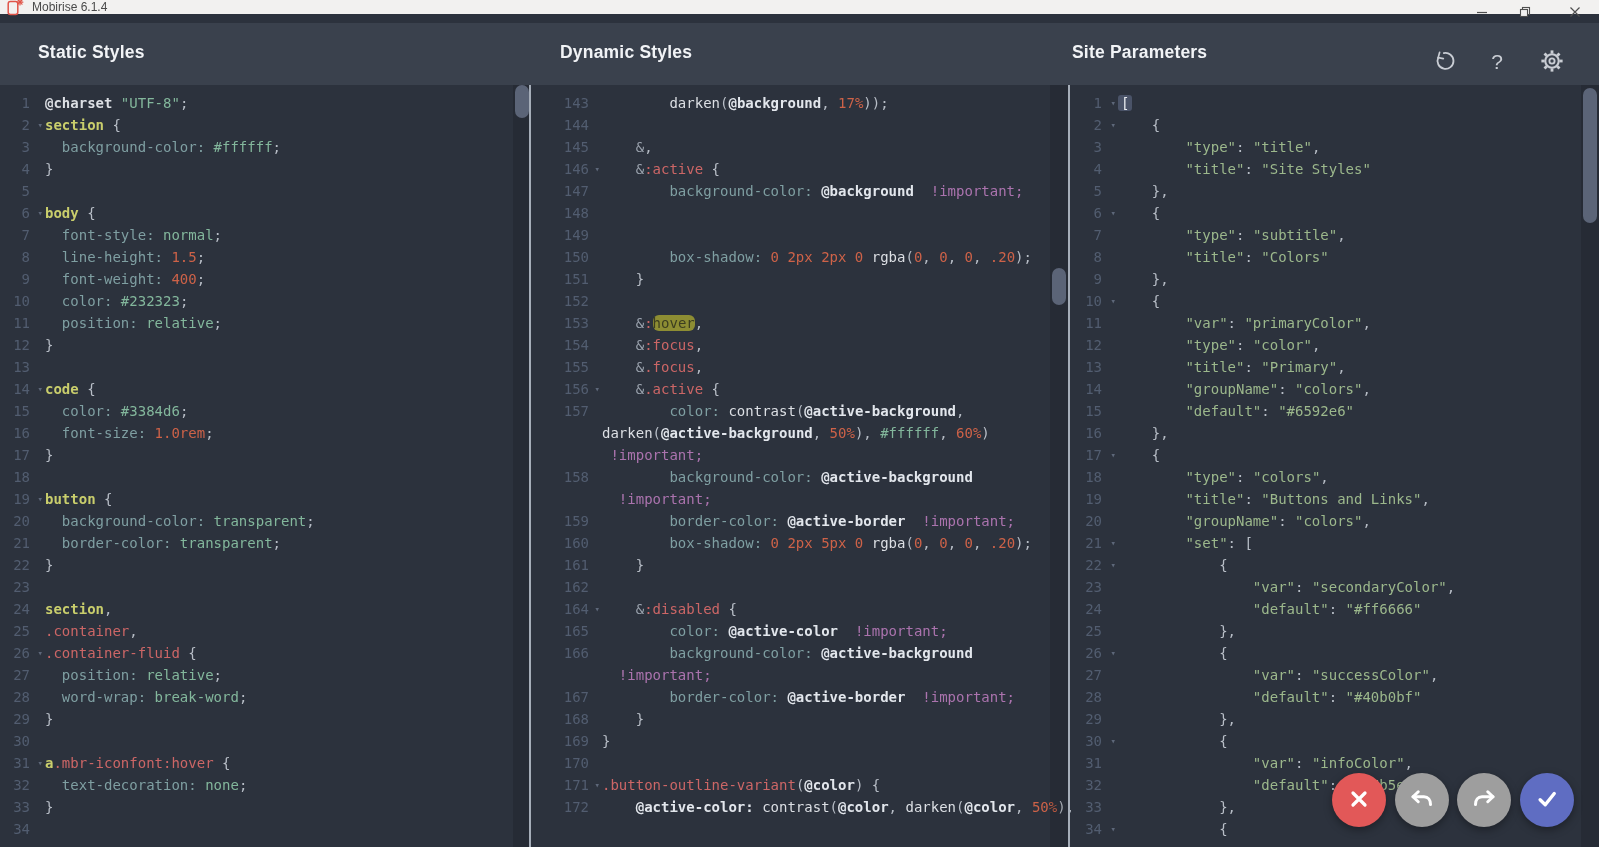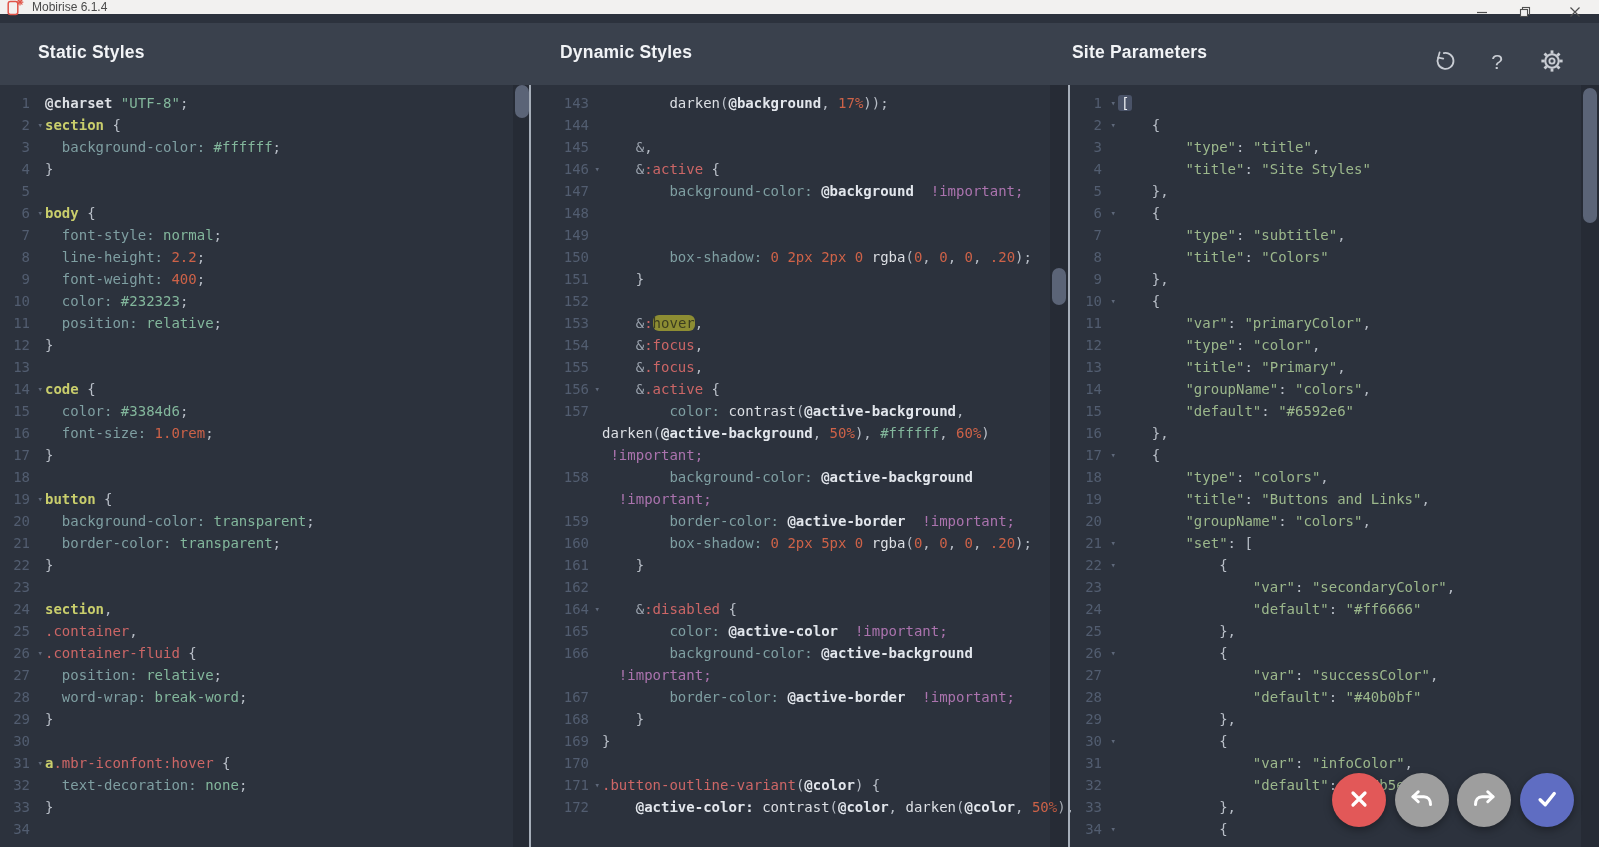--- a/index.html
+++ b/index.html
@@ -139,21 +139,21 @@
 <div class="editors">
   <div class="editor" id="ed-static">
     <div class="code-lines">
         <div class="code-line"><span class="gutter"><span class="ln">1</span></span><span class="code-text"><span class="t-def">@charset</span><span class="t-val"> "UTF-8"</span><span class="t-pun">;</span></span></div>
         <div class="code-line"><span class="gutter"><span class="ln">2</span><span class="fold">▾</span></span><span class="code-text"><span class="t-sel">section</span><span class="t-pun"> {</span></span></div>
         <div class="code-line"><span class="gutter"><span class="ln">3</span></span><span class="code-text"><span class="t-prop">  background-color:</span><span class="t-val"> #ffffff</span><span class="t-pun">;</span></span></div>
         <div class="code-line"><span class="gutter"><span class="ln">4</span></span><span class="code-text"><span class="t-pun">}</span></span></div>
         <div class="code-line"><span class="gutter"><span class="ln">5</span></span><span class="code-text"></span></div>
         <div class="code-line"><span class="gutter"><span class="ln">6</span><span class="fold">▾</span></span><span class="code-text"><span class="t-sel">body</span><span class="t-pun"> {</span></span></div>
         <div class="code-line"><span class="gutter"><span class="ln">7</span></span><span class="code-text"><span class="t-prop">  font-style:</span><span class="t-val"> normal</span><span class="t-pun">;</span></span></div>
-        <div class="code-line"><span class="gutter"><span class="ln">8</span></span><span class="code-text"><span class="t-prop">  line-height:</span><span class="t-num"> 2.2</span><span class="t-pun">;</span></span></div>
+        <div class="code-line"><span class="gutter"><span class="ln">8</span></span><span class="code-text"><span class="t-prop">  line-height:</span><span class="t-num"> 1.5</span><span class="t-pun">;</span></span></div>
         <div class="code-line"><span class="gutter"><span class="ln">9</span></span><span class="code-text"><span class="t-prop">  font-weight:</span><span class="t-num"> 400</span><span class="t-pun">;</span></span></div>
         <div class="code-line"><span class="gutter"><span class="ln">10</span></span><span class="code-text"><span class="t-prop">  color:</span><span class="t-val"> #232323</span><span class="t-pun">;</span></span></div>
         <div class="code-line"><span class="gutter"><span class="ln">11</span></span><span class="code-text"><span class="t-prop">  position:</span><span class="t-val"> relative</span><span class="t-pun">;</span></span></div>
         <div class="code-line"><span class="gutter"><span class="ln">12</span></span><span class="code-text"><span class="t-pun">}</span></span></div>
         <div class="code-line"><span class="gutter"><span class="ln">13</span></span><span class="code-text"></span></div>
         <div class="code-line"><span class="gutter"><span class="ln">14</span><span class="fold">▾</span></span><span class="code-text"><span class="t-sel">code</span><span class="t-pun"> {</span></span></div>
         <div class="code-line"><span class="gutter"><span class="ln">15</span></span><span class="code-text"><span class="t-prop">  color:</span><span class="t-val"> #3384d6</span><span class="t-pun">;</span></span></div>
         <div class="code-line"><span class="gutter"><span class="ln">16</span></span><span class="code-text"><span class="t-prop">  font-size:</span><span class="t-num"> 1.0rem</span><span class="t-pun">;</span></span></div>
         <div class="code-line"><span class="gutter"><span class="ln">17</span></span><span class="code-text"><span class="t-pun">}</span></span></div>
         <div class="code-line"><span class="gutter"><span class="ln">18</span></span><span class="code-text"></span></div>

